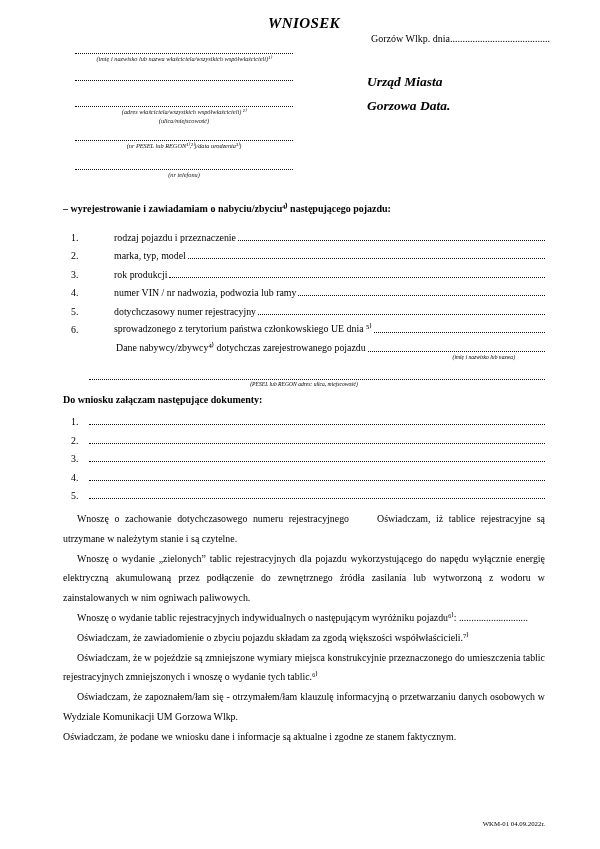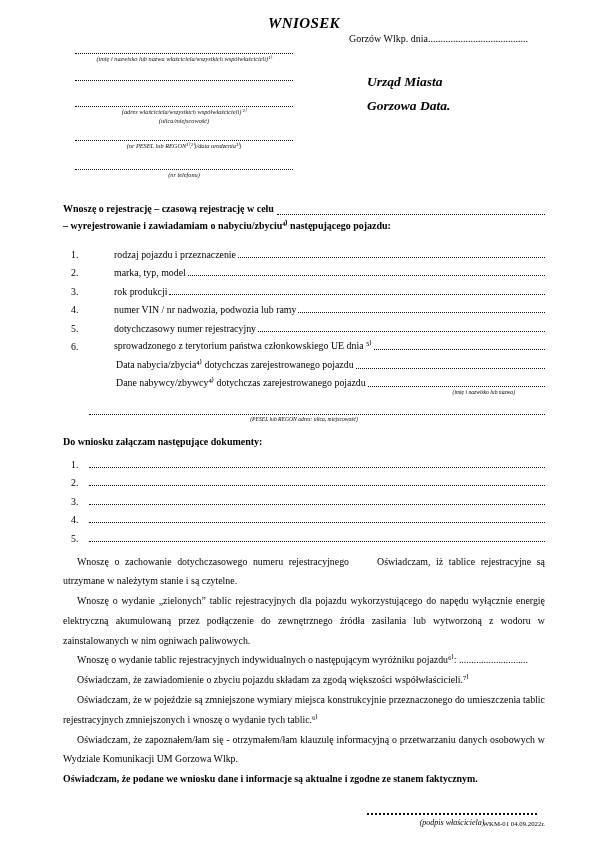--- a/index.html
+++ b/index.html
@@ -13,21 +13,21 @@
   }
   .content { padding:15px 55px 0 63px; }
 
   
   .title {
     text-align:center;
     font-size:15px; font-weight:bold; font-style:italic;
     letter-spacing:0.4px;
   }
   .date-line {
-    position:absolute; top:33px; right:72px;
+    position:absolute; top:33px; right:50px;
     font-size:10px; white-space:nowrap;
   }
 
   .header-row { position:relative; margin-top:10px; height:152px; }
   .applicant { width:218px; margin-left:12px; padding-top:5px; }
   .fl { height:6px; border-bottom:1.5px dotted #111; }
   .cap {
     font-size:6.3px; font-style:italic; text-align:center;
     line-height:9px; color:#111;
   }
@@ -53,27 +53,27 @@
   .vlist { margin-top:7px; font-size:9.9px; }
   .vrow { display:flex; align-items:flex-end; height:18.5px; }
   .vrow .num { width:16px; margin-left:8px; flex:0 0 auto; }
   .vrow .lbl { white-space:nowrap;margin-left:27px; }
   .vrow .dots { flex:1 1 auto; border-bottom:1px dotted #111; margin:0 0 2px 2px; }
   .vrow.sub { margin-left:26px; }
   .subcap { text-align:right; font-size:5.6px; font-style:italic; line-height:7px; padding-right:30px; }
   .fullline-caption { text-align:center; font-size:5.6px; font-style:italic; line-height:8px; }
   .fullrow { margin-top:12px; }
 
-  .attach-heading { margin-top:13px; font-weight:bold; font-size:10px; }
+  .attach-heading { margin-top:6px; font-weight:bold; font-size:10px; }
   .alist { margin-top:4px; font-size:9.9px; }
 
   
   .paras { margin-top:8px; font-size:9.9px; line-height:19.8px; }
   .para { text-align:justify; text-indent:14px; }
-  .para.final { font-weight:bold; text-indent:0; }
+  .para.final { font-weight:normal; text-indent:0; }
 
   
   .sig-block { width:170px; margin:16px 8px 0 auto; }
   .sig-line { border-bottom:2px dotted #111; height:8px; }
   .sig-cap { text-align:center; font-size:8px; font-style:italic; padding-top:3px; }
   .form-code {
     position:absolute; right:55px; bottom:22px;
     font-size:6.8px;
   }
 </style>
@@ -100,24 +100,20 @@
         <div class="cap">(nr telefonu)</div>
       </div>
 
       <div class="office">
         <div>Urząd Miasta</div>
         <div>Gorzowa Data.</div>
       </div>
     </div>
 
     <div class="request">
-      <div class="leader-row">
-        <span class="lbl">Wnoszę o rejestrację – czasową rejestrację w celu</span>
-        <span class="dots"></span>
-      </div>
       <div>– wyrejestrowanie i zawiadamiam o nabyciu/zbyciu⁴⁾ następującego pojazdu:</div>
     </div>
 
     <div class="vlist">
       <div class="vrow">
         <span class="num">1.</span>
         <span class="lbl">rodzaj pojazdu i przeznaczenie</span>
         <span class="dots"></span>
       </div>
       <div class="vrow">
@@ -139,24 +135,20 @@
         <span class="num">5.</span>
         <span class="lbl">dotychczasowy numer rejestracyjny</span>
         <span class="dots"></span>
       </div>
       <div class="vrow">
         <span class="num">6.</span>
         <span class="lbl">sprowadzonego z terytorium państwa członkowskiego UE dnia ⁵⁾</span>
         <span class="dots"></span>
       </div>
 
-      <div class="vrow sub">
-        <span class="lbl">Data nabycia/zbycia⁴⁾ dotychczas zarejestrowanego pojazdu</span>
-        <span class="dots"></span>
-      </div>
       <div class="vrow sub">
         <span class="lbl">Dane nabywcy/zbywcy⁴⁾ dotychczas zarejestrowanego pojazdu</span>
         <span class="dots"></span>
       </div>
       <div class="subcap">(imię i nazwisko lub nazwa)</div>
 
       <div class="fullrow">
         <div class="fl" style="margin-left:26px;"></div>
         <div class="fullline-caption">(PESEL lub REGON adres: ulica, miejscowość)</div>
       </div>
@@ -190,20 +182,16 @@
     <div class="paras">
       <div class="para">Wnoszę o zachowanie dotychczasowego numeru rejestracyjnego&nbsp;&nbsp;&nbsp;&nbsp;&nbsp;Oświadczam, iż tablice rejestracyjne są utrzymane w należytym stanie i są czytelne.</div>
       <div class="para">Wnoszę o wydanie „zielonych” tablic rejestracyjnych dla pojazdu wykorzystującego do napędu wyłącznie energię elektryczną akumulowaną przez podłączenie do zewnętrznego źródła zasilania lub wytworzoną z wodoru w zainstalowanych w nim ogniwach paliwowych.</div>
       <div class="para">Wnoszę o wydanie tablic rejestracyjnych indywidualnych o następującym wyróżniku pojazdu⁶⁾: ............................</div>
       <div class="para">Oświadczam, że zawiadomienie o zbyciu pojazdu składam za zgodą większości współwłaścicieli.⁷⁾</div>
       <div class="para">Oświadczam, że w pojeździe są zmniejszone wymiary miejsca konstrukcyjnie przeznaczonego do umieszczenia tablic rejestracyjnych zmniejszonych i wnoszę o wydanie tych tablic.⁶⁾</div>
       <div class="para">Oświadczam, że zapoznałem/łam się - otrzymałem/łam klauzulę informacyjną o przetwarzaniu danych osobowych w Wydziale Komunikacji UM Gorzowa Wlkp.</div>
       <div class="para final">Oświadczam, że podane we wniosku dane i informacje są aktualne i zgodne ze stanem faktycznym.</div>
     </div>
 
-    <div class="sig-block">
-      <div class="sig-line"></div>
-      <div class="sig-cap">(podpis właściciela)</div>
-    </div>
   </div>
 
   <div class="form-code">WKM-01 04.09.2022r.</div>
 </div>
 
 </body></html>

